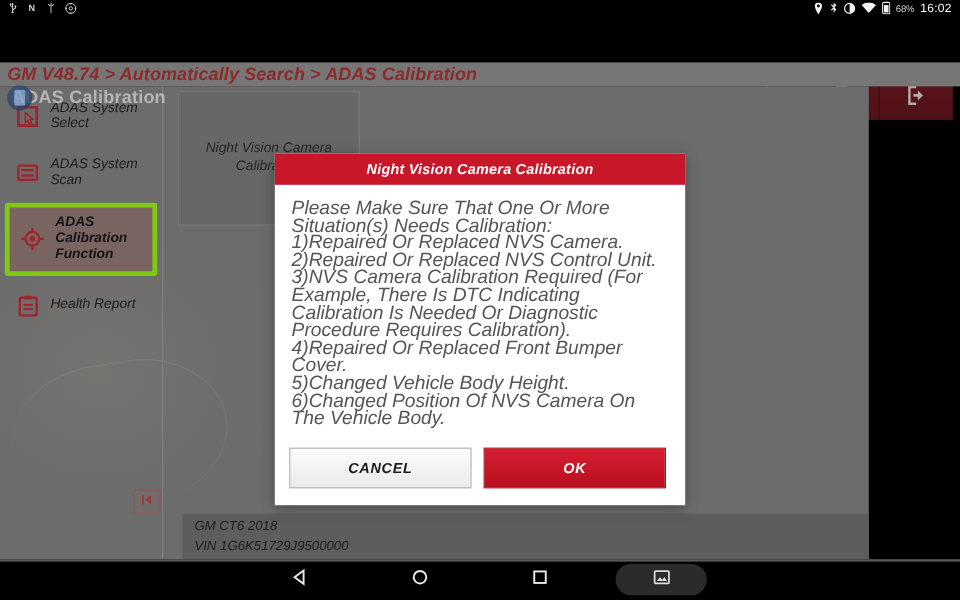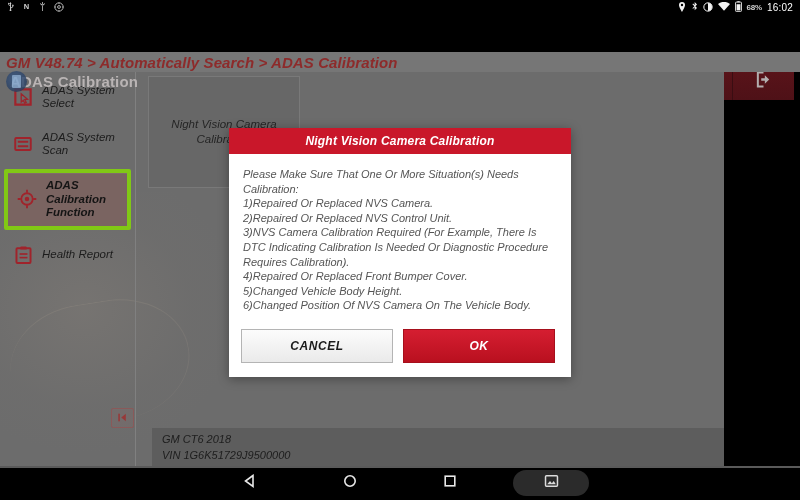--- a/index.html
+++ b/index.html
@@ -14,21 +14,21 @@
   
   .statusbar {
     position: absolute; left: 0; top: 0; width: 800px; height: 15px;
     background: #000; color: #fff;
     display: flex; align-items: center;
     font-size: 9px;
   }
   .sb-left { display: flex; align-items: center; gap: 7px; padding-left: 6px; }
   .sb-right { margin-left: auto; display: flex; align-items: center; gap: 5px; padding-right: 7px; }
   .sb-ico { display: inline-block; opacity: .95; line-height: 1; }
-  .sb-battpct { font-size: 8px; color: #cfcfcf; letter-spacing: -0.2px; font-weight: bold; }
+  .sb-battpct { font-size: 8px; color: #cfcfcf; letter-spacing: -0.2px; }
   .sb-time { font-size: 10px; color: #fff; letter-spacing: 0.2px; }
 
   
   .appbar {
     position: absolute; left: 0; top: 15px; width: 794px; height: 37px;
     background: linear-gradient(180deg,#5c141a 0%, #4e1117 100%);
     display: flex; align-items: center; margin-top: 48px;
   }
   .appbar-title {
     font-size: 15px; font-weight: bold; color: #b9b4b4;
@@ -146,21 +146,21 @@
     background: #fff;
     box-shadow: 0 2px 10px rgba(0,0,0,.35);
   }
   .dlg-head {
     height: 26px; background: #c9172a;
     display: flex; align-items: center; justify-content: center;
   }
   .dlg-title { font-size: 12px; font-weight: bold; color: #fff; letter-spacing: .2px; }
   .dlg-body { padding: 13px 12px 6px 14px; }
   .dlg-line {
-    font-size: 11px; color: #555555; line-height: 14.6px;
+    font-size: 16px; color: #555555; line-height: 14.6px;
     white-space: pre-wrap;
   }
   .dlg-actions {
     display: flex; gap: 10px; padding: 10px 16px 14px 12px;
   }
   .dbtn {
     flex: 1; height: 34px; display: flex; align-items: center; justify-content: center;
     font-size: 12px; font-weight: bold; letter-spacing: .6px;
   }
   .dbtn-cancel {

